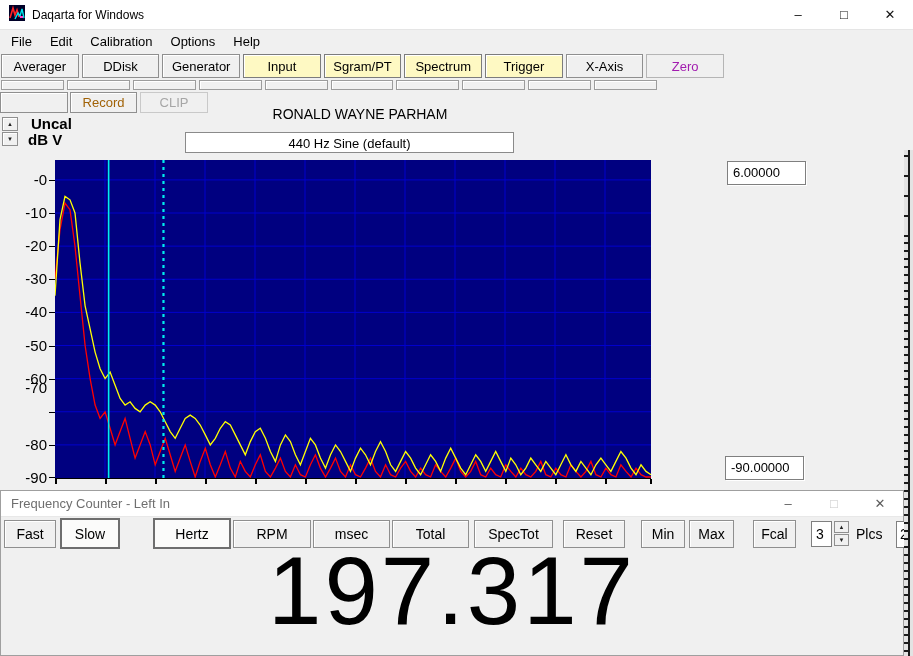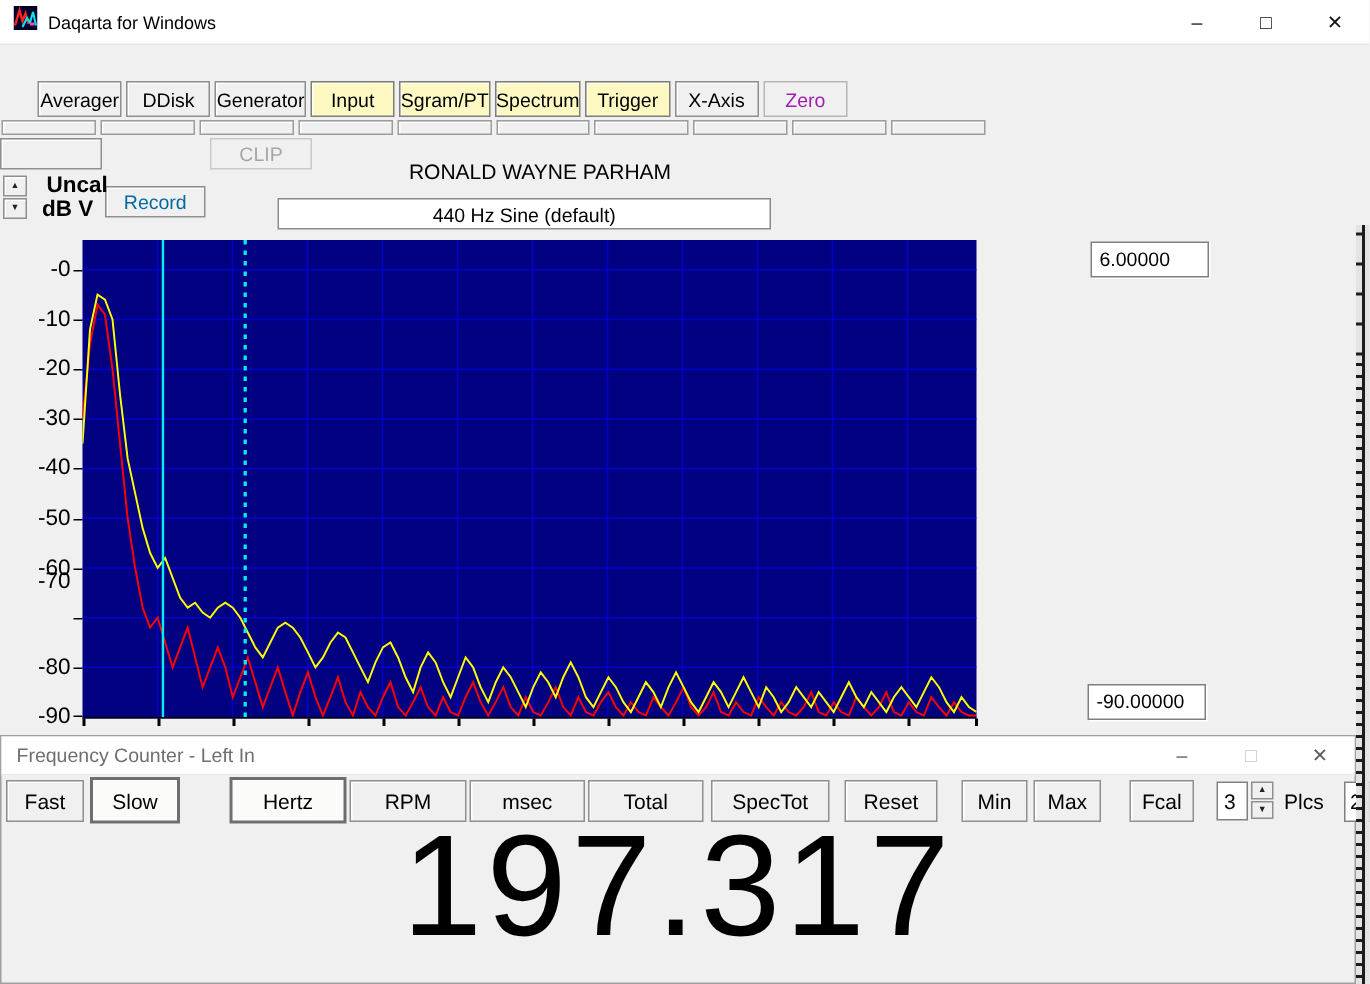--- a/index.html
+++ b/index.html
@@ -9,32 +9,32 @@
     -webkit-font-smoothing:antialiased;
   }
   
   .main-window{position:absolute;left:0;top:0;width:913px;height:490px;background:#f0f0f0;}
   .titlebar{height:30px;background:#ffffff;display:flex;align-items:center;padding-left:9px;border-bottom:1px solid #e5e5e5;box-sizing:border-box;}
   .titlebar .title{font-size:12px;margin-left:7px;}
   .win-controls{margin-left:auto;display:flex;height:100%;}
   .win-btn{width:46px;height:100%;display:flex;align-items:center;justify-content:center;font-size:13px;color:#111;}
   .menubar{height:23px;display:flex;align-items:center;padding-left:2px;background:#f0f0f0;font-size:13px;}
   .menu-item{padding:3px 9px;}
-  .toolbar{position:absolute;top:54px;left:1px;width:540px;height:24px;display:flex;gap:3px;margin-left:24px;}
+  .toolbar{position:absolute;top:54px;left:1px;width:723px;height:24px;display:flex;gap:3px;}
   .tbtn{flex:1;display:flex;align-items:center;justify-content:center;font-size:13px;
         background:#f0f0f0;border:1px solid #8f8f8f;box-shadow:inset 1px 1px 0 #ffffff;box-sizing:border-box;}
   .tbtn.active{background:#fef9c3;border-color:#7c7c7c;}
   .tbtn.disabled{color:#a21caf;border-color:#b5b5b5;box-shadow:none;}
   .striprow{position:absolute;top:80px;left:1px;width:656px;height:10px;display:flex;gap:3px;}
   .strip{flex:1;background:#f0f0f0;border:1px solid #9c9c9c;box-shadow:inset 1px 1px 0 #ffffff;box-sizing:border-box;}
   .row3{position:absolute;top:92px;left:0;width:913px;height:21px;}
   .r3btn{position:absolute;top:0;height:21px;box-sizing:border-box;background:#f0f0f0;
          border:1px solid #8f8f8f;box-shadow:inset 1px 1px 0 #ffffff;
          display:flex;align-items:center;justify-content:center;font-size:13px;}
-  .r3btn.dis{color:#0369a1;margin-top:32px;}
+  .r3btn.dis{color:#a16207;}
   .r3btn.flat{border-color:#c9c9c9;box-shadow:none;color:#a6a6a6;}
   .owner{position:absolute;left:240px;top:14px;width:240px;text-align:center;font-size:14px;color:#000;}
   
   .updown{position:absolute;left:2px;top:117px;width:16px;height:30px;}
   .ud-btn{width:16px;height:14px;box-sizing:border-box;background:#f0f0f0;border:1px solid #8f8f8f;
           box-shadow:inset 1px 1px 0 #fff;display:flex;align-items:center;justify-content:center;
           font-size:6px;color:#222;margin-bottom:1px;}
   .uncal{position:absolute;left:31px;top:115px;font-size:15px;font-weight:bold;}
   .dbv{position:absolute;left:28px;top:131px;font-size:15px;font-weight:bold;}
   .gen-field{position:absolute;left:185px;top:132px;width:329px;height:21px;background:#fff;
@@ -91,20 +91,27 @@
       </svg>
     </span>
     <span class="title">Daqarta for Windows</span>
     <span class="win-controls">
       <span class="win-btn">–</span>
       <span class="win-btn">□</span>
       <span class="win-btn">✕</span>
     </span>
   </div>
 
+  <div class="menubar" id="menubar">
+      <span class="menu-item">File</span>
+      <span class="menu-item">Edit</span>
+      <span class="menu-item">Calibration</span>
+      <span class="menu-item">Options</span>
+      <span class="menu-item">Help</span>
+    </div>
   <div class="toolbar" id="toolbar">
       <div class="tbtn">Averager</div>
       <div class="tbtn">DDisk</div>
       <div class="tbtn">Generator</div>
       <div class="tbtn active">Input</div>
       <div class="tbtn active">Sgram/PT</div>
       <div class="tbtn active">Spectrum</div>
       <div class="tbtn active">Trigger</div>
       <div class="tbtn">X-Axis</div>
       <div class="tbtn disabled">Zero</div>

